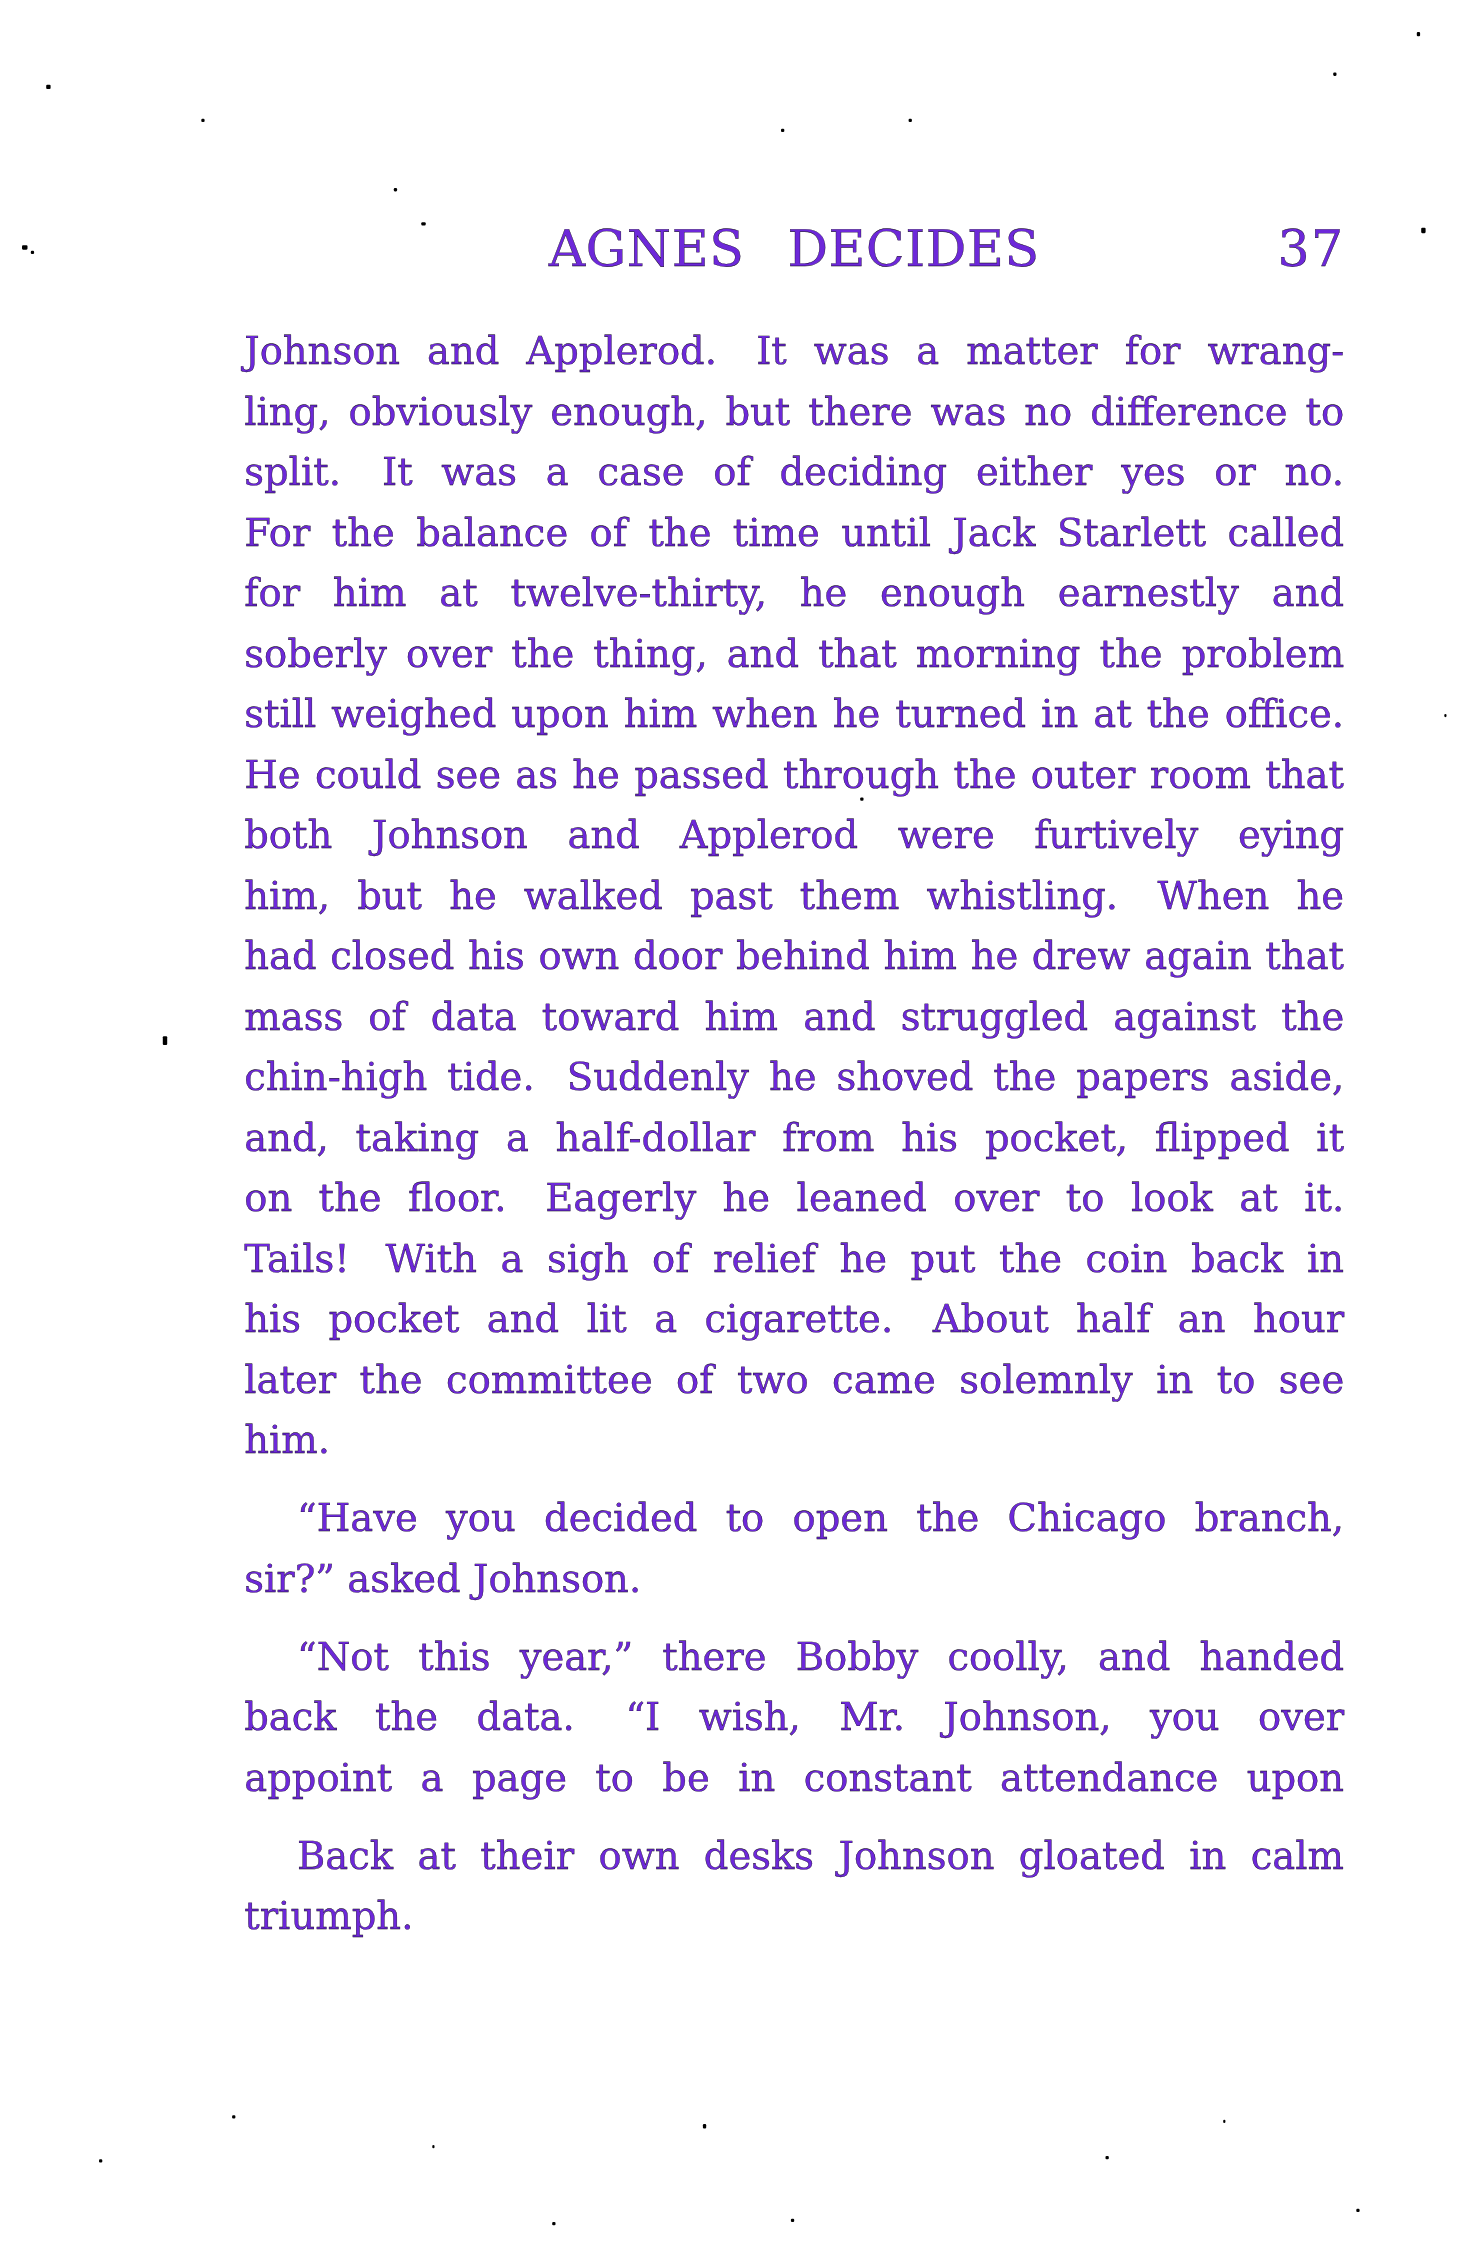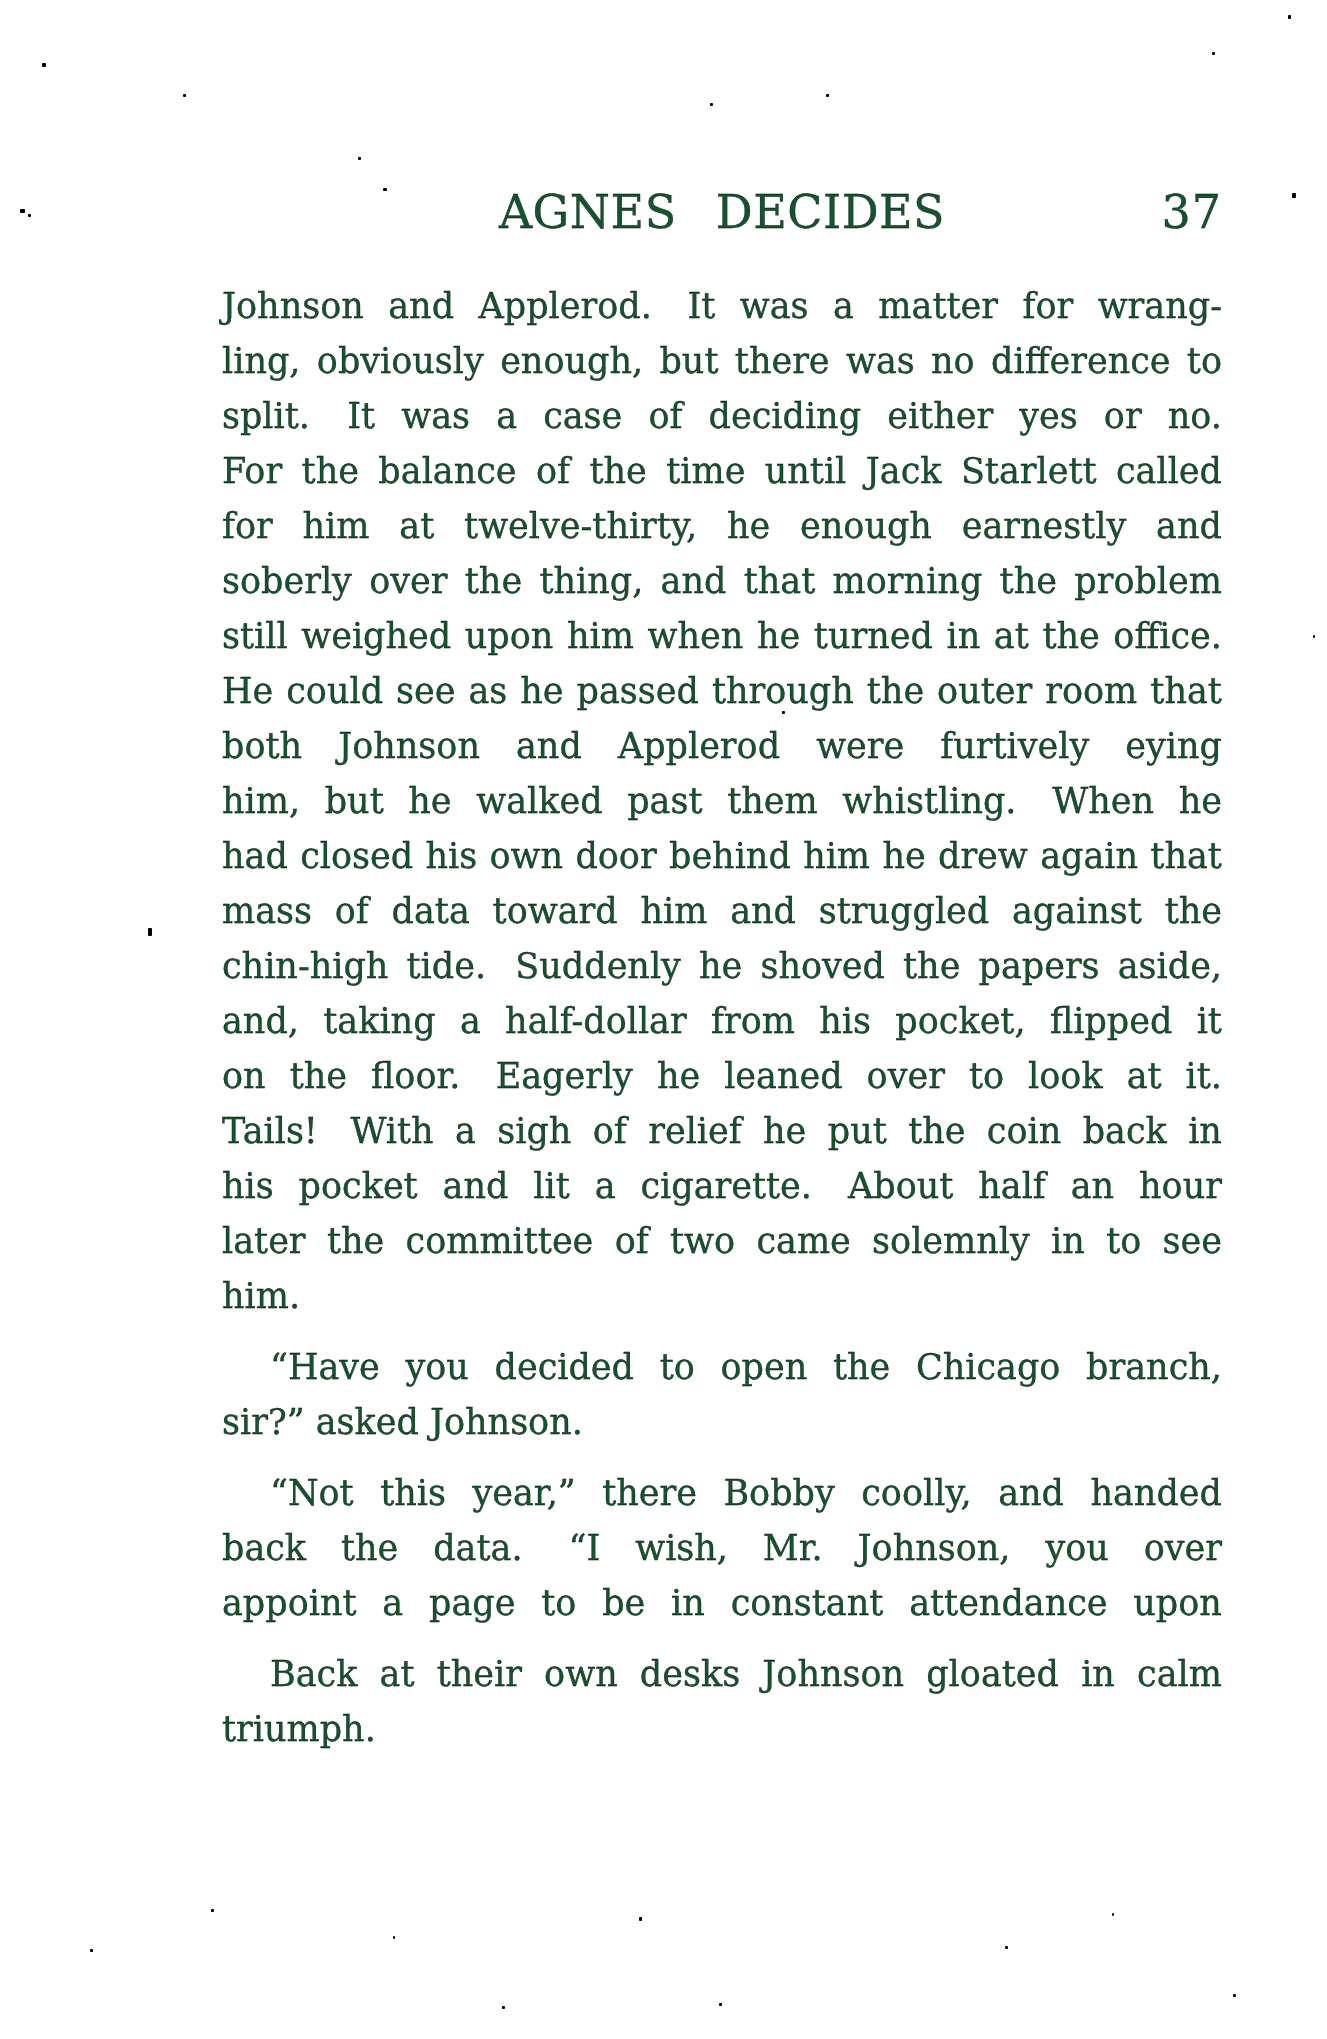--- a/index.html
+++ b/index.html
@@ -4,24 +4,24 @@
 <style>
   html, body { margin: 0; padding: 0; }
   body {
     width: 1327px; height: 2039px;
     background: #ffffff;
     overflow: hidden;
     position: relative;
     font-family: "DejaVu Serif", serif;
   }
   .page {
-    position: absolute; left: 0; top: 0;
+    position: absolute; left: 0; top: 14px;
     width: 1327px; height: 1565px;
     background: #ffffff;
-    color: #14532d;
+    color: #6d28d9;
   }
   .header-row {
     position: absolute;
     left: 222px; top: 187px;
     width: 1000px; height: 50px;
     line-height: 50px;
     text-align: center;
     font-size: 46px;
     -webkit-text-stroke: 0.3px #000;
   }

